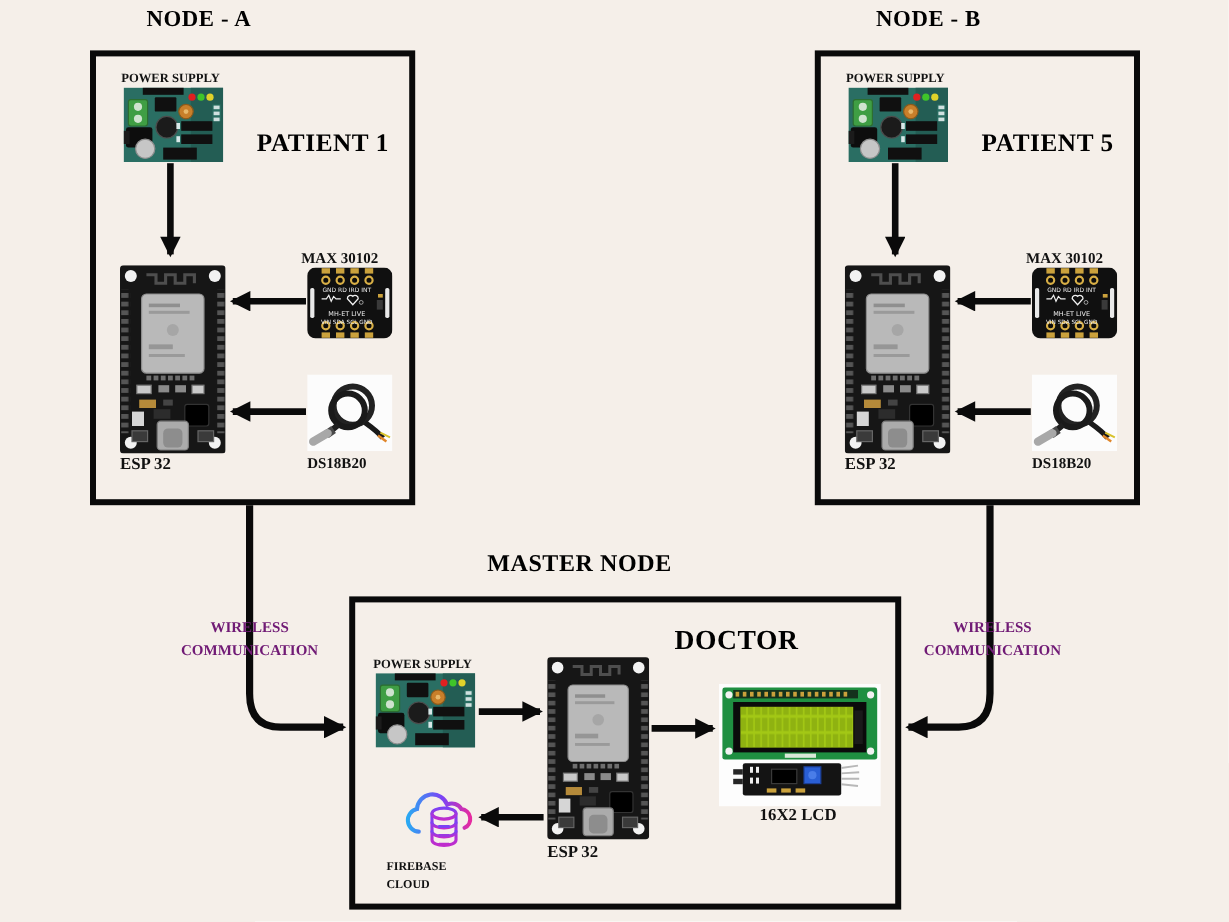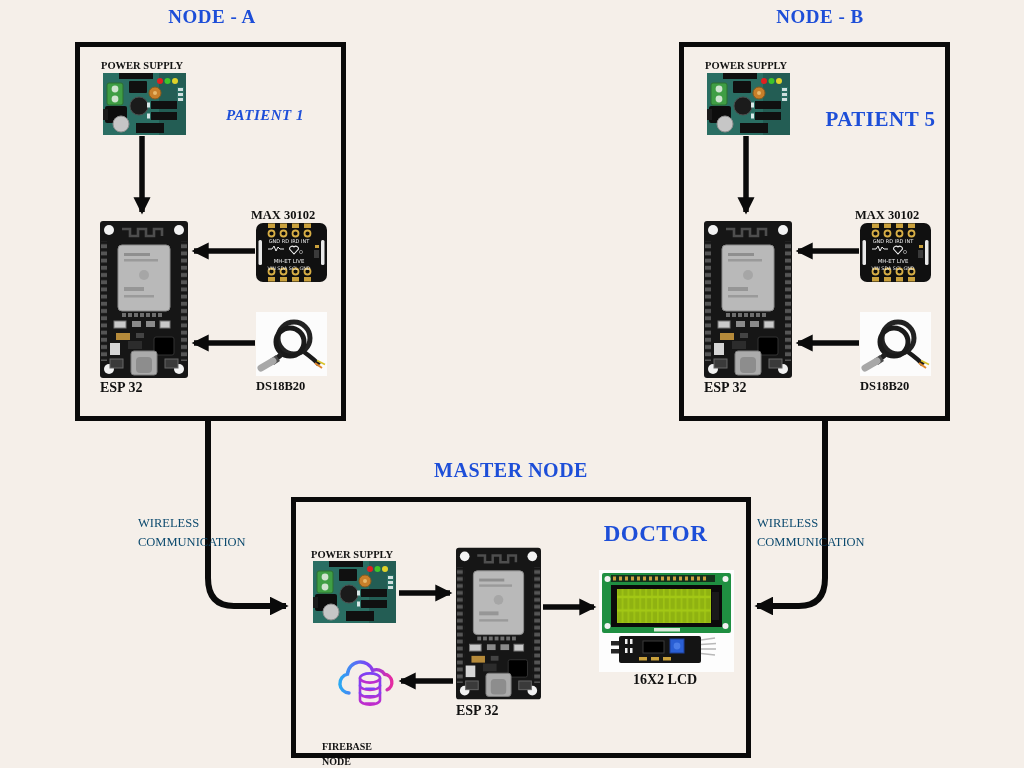--- a/index.html
+++ b/index.html
@@ -6,29 +6,29 @@
   .canvas{
     position:relative;width:1024px;height:768px;overflow:hidden;
     background:#f5efe9;
     font-family:"Liberation Serif","DejaVu Serif",serif;
   }
   .box{
     position:absolute;border:5px solid #0a0a0a;background:transparent;
     box-sizing:border-box;z-index:2;
   }
   .title{
-    position:absolute;color:#1d4ed8;font-weight:bold;text-align:center;
+    position:absolute;color:#000000;font-weight:bold;
     letter-spacing:.5px;z-index:4;white-space:nowrap;
   }
   .blabel{
     position:absolute;color:#111;font-weight:bold;z-index:4;
     white-space:nowrap;
   }
   .redlabel{
-    position:absolute;color:#0c4a6e;font-weight:normal;text-align:left;z-index:4;
+    position:absolute;color:#701a75;font-weight:bold;text-align:center;z-index:4;
     line-height:19px;
   }
   .comp{position:absolute;z-index:2;}
   svg{display:block;}
   #connectors{position:absolute;left:0;top:0;z-index:3;pointer-events:none;}
 </style>
 </head>
 <body>
 
 <div class="canvas">
@@ -98,21 +98,21 @@
       <rect x="33" y="50" width="28" height="10" fill="#101010"></rect>
       <rect x="44" y="29.5" width="3" height="5" fill="#d8e8e8"></rect>
       <rect x="44" y="40.5" width="3" height="5" fill="#d8e8e8"></rect>
       <rect x="74" y="14" width="7" height="14" fill="#2a6e63"></rect>
       <rect x="75" y="15" width="5" height="3" fill="#cfe0df"></rect>
       <rect x="75" y="20" width="5" height="3" fill="#cfe0df"></rect>
       <rect x="75" y="25" width="5" height="3" fill="#cfe0df"></rect>
     </svg>
   </div>
 
-  <div class="title" style="left:200px;top:107px;width:130px;font-size:15px;font-style:italic;">PATIENT 1</div>
+  <div class="title" style="left:214px;top:107px;width:130px;font-size:21px;">PATIENT 1</div>
 
   <div class="comp" style="left:100px;top:221px;">
     <svg width="88" height="157" viewBox="0 0 88 157">
       <defs>
         <pattern id="pins-a" width="8" height="7.2" patternUnits="userSpaceOnUse">
           <rect x="1" y="1.6" width="6" height="4" fill="#555"></rect>
         </pattern>
       </defs>
       <rect width="88" height="157" rx="3" fill="#161616"></rect>
       <path d="M22,8 h8 v7 h8 v-7 h8 v7 h8 v-7 h8 v7" stroke="#4e4e4e" stroke-width="2.6" fill="none"></path>
@@ -332,21 +332,21 @@
       <path d="M26,42 C20,47 16,50 13,52" stroke="#1f1f1f" stroke-width="5" fill="none"></path>
       <line x1="16" y1="50" x2="22" y2="46" stroke="#4a4a4a" stroke-width="7"></line>
       <line x1="5" y1="56" x2="17" y2="49" stroke="#a8a8a8" stroke-width="7" stroke-linecap="round"></line>
       <path d="M48,40 C55,45 60,49 63,53" stroke="#1a1a1a" stroke-width="4.5" fill="none"></path>
       <path d="M59,51 l7,5" stroke="#e0862a" stroke-width="2" fill="none"></path>
       <path d="M61,48.5 l8,4" stroke="#d8c22a" stroke-width="1.6" fill="none"></path>
     </svg>
   </div>
   <div class="blabel" style="left:860px;top:379px;width:71px;font-size:12.5px;">DS18B20</div>
 
-  <div class="title" style="left:562px;top:521px;width:115px;font-size:23px;margin-left:36px;">DOCTOR</div>
+  <div class="title" style="left:562px;top:521px;width:115px;font-size:23px;">DOCTOR</div>
 
   <div class="blabel" style="left:311px;top:549px;width:90px;font-size:10.5px;">POWER SUPPLY</div>
   <div class="comp" style="left:313px;top:561px;">
     <svg width="83" height="62" viewBox="0 0 83 62">
       <rect width="83" height="62" fill="#2a6e63"></rect>
       <rect x="56" y="0" width="27" height="62" fill="#235d54"></rect>
       <rect x="16" y="0" width="34" height="6" fill="#101010"></rect>
       <circle cx="57" cy="8" r="3" fill="#e02020"></circle>
       <circle cx="64.5" cy="8" r="3" fill="#3fc52a"></circle>
       <circle cx="72" cy="8" r="3" fill="#e0d22a"></circle>
@@ -499,23 +499,23 @@
       <path d="M13,39 a9.5,9.5 0 0 1 -1.5,-18.8 a13,13 0 0 1 25.2,-3.6 a9,9 0 0 1 11.8,3.6 a8.2,8.2 0 0 1 2.6,15.6" fill="none" stroke="url(#fbg)" stroke-width="3.4" stroke-linecap="round"></path>
       <g stroke="url(#fbg2)" stroke-width="2.6" fill="#f5efe9" stroke-linecap="round">
         <path d="M24,24 v22 a10,4.6 0 0 0 20,0 V24"></path>
         <ellipse cx="34" cy="24" rx="10" ry="4.6"></ellipse>
         <path d="M24,31.4 a10,4.6 0 0 0 20,0"></path>
         <path d="M24,38.8 a10,4.6 0 0 0 20,0"></path>
         <path d="M30,34.8 h8 M30,42.2 h8 M30,49.6 h8"></path>
       </g>
     </svg>
   </div>
-  <div class="blabel" style="left:322px;top:715px;width:86px;font-size:10px;line-height:15px;margin-top:24px;">
+  <div class="blabel" style="left:322px;top:715px;width:86px;font-size:10px;line-height:15px;">
     <div>FIREBASE</div>
-    <div>NODE</div>
+    <div>CLOUD</div>
   </div>
 
   <div class="redlabel" style="left:138px;top:514px;width:140px;font-size:12.5px;">
     <div>WIRELESS</div>
     <div>COMMUNICATION</div>
   </div>
   <div class="redlabel" style="left:757px;top:514px;width:140px;font-size:12.5px;">
     <div>WIRELESS</div>
     <div>COMMUNICATION</div>
   </div>

